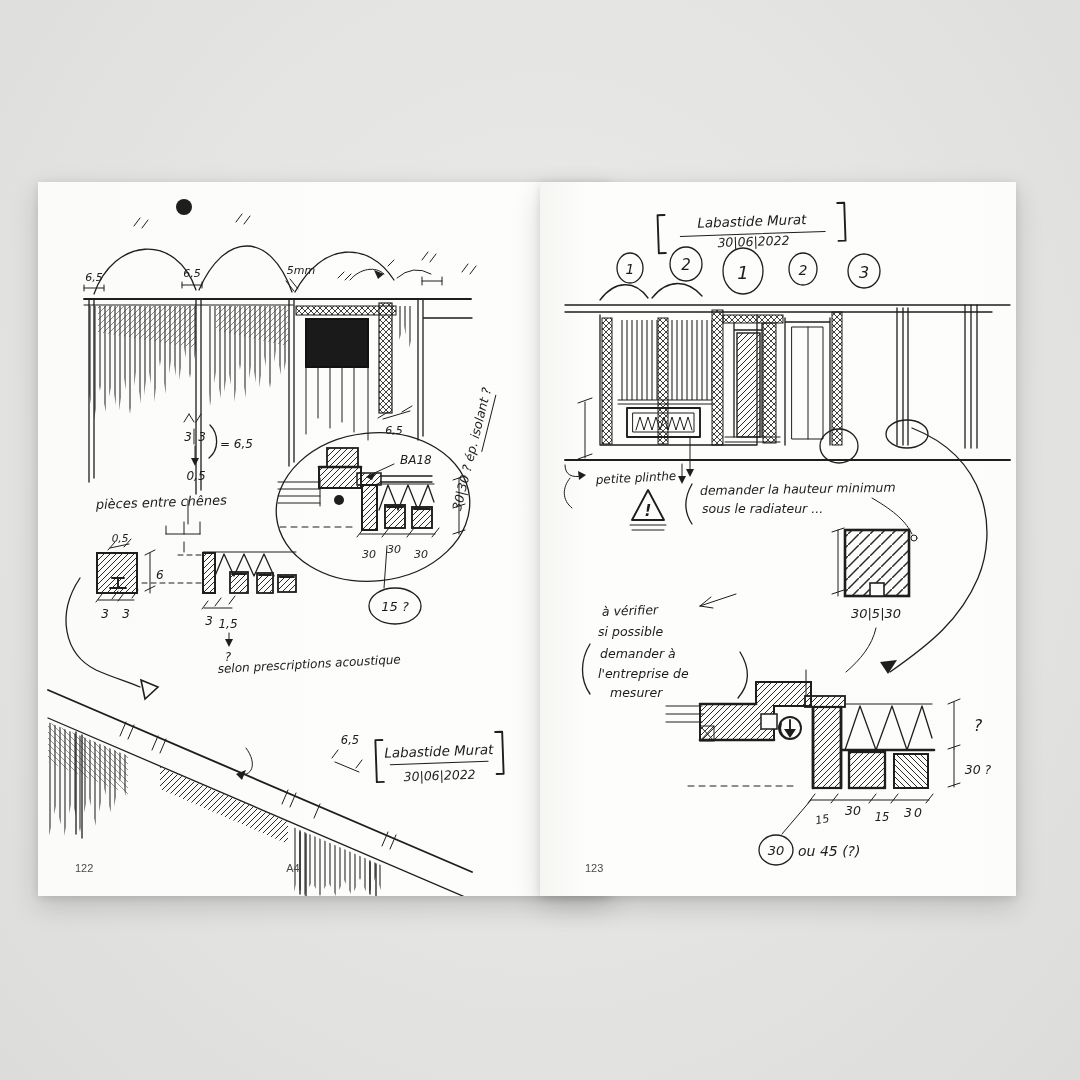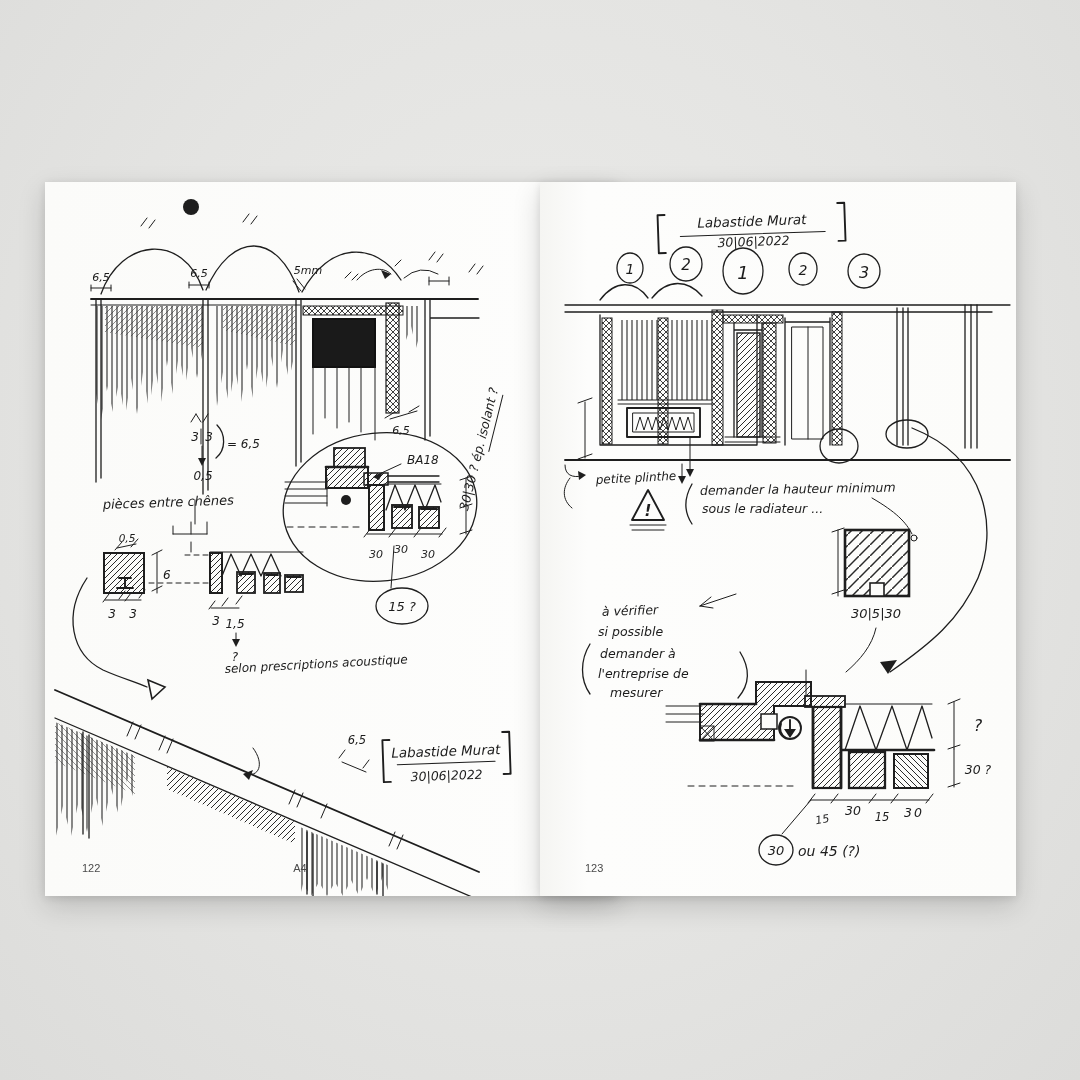--- a/index.html
+++ b/index.html
@@ -5,21 +5,21 @@
   html,body{margin:0;padding:0;}
   #canvas{
     position:relative;width:1080px;height:1080px;overflow:hidden;
     background:radial-gradient(ellipse at 50% 42%, #ebebe9 0%, #e4e4e2 55%, #dcdcda 100%);
     font-family:"DejaVu Sans",sans-serif;
   }
   .page{
     position:absolute;top:182px;height:714px;background:#fcfcfa;
     box-shadow:0 10px 26px rgba(0,0,0,.16),0 2px 8px rgba(0,0,0,.10);
   }
-  .page-left{left:45px;width:572px;background:linear-gradient(90deg,#fbfbf9 0%,#fdfdfc 88%,#f3f3f0 100%);text-decoration:underline;}
+  .page-left{left:38px;width:572px;background:linear-gradient(90deg,#fbfbf9 0%,#fdfdfc 88%,#f3f3f0 100%);text-decoration:underline;}
   .page-right{left:540px;width:476px;background:linear-gradient(90deg,#f5f5f2 0%,#fdfdfc 10%,#fcfcfa 100%);}
   svg{display:block;}
   .ink{stroke:#1e1e1e;fill:none;stroke-width:1.3;stroke-linecap:round;stroke-linejoin:round;}
   .w1{stroke-width:1;} .w2{stroke-width:1.9;} .w3{stroke-width:2.7;}
   .fillink{fill:#1e1e1e;stroke:none;}
   text.hw{font-family:"DejaVu Sans",sans-serif;font-style:italic;fill:#1c1c1c;stroke:none;}
   text.print{font-family:"Liberation Sans",sans-serif;font-style:normal;fill:#4a4a4a;stroke:none;}
   .mid{text-anchor:middle;}
 </style>
 </head>

